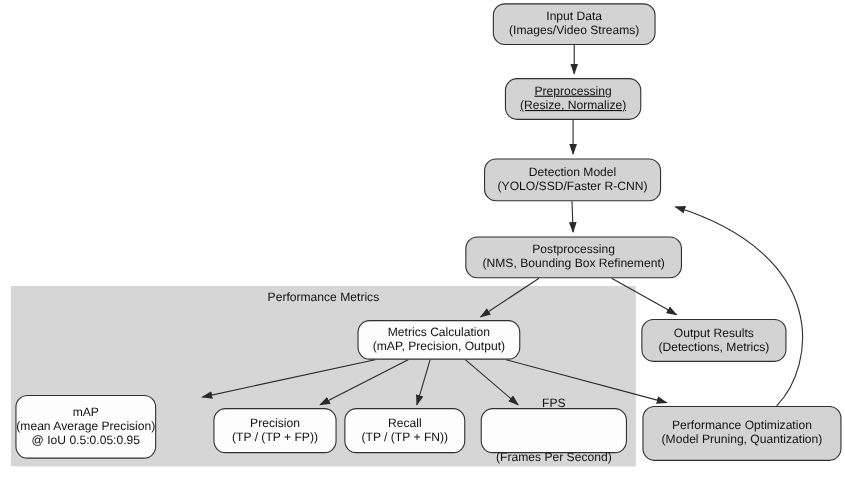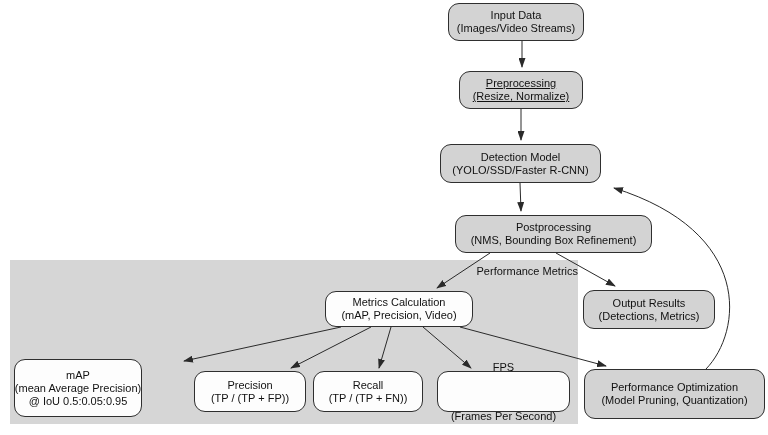--- a/index.html
+++ b/index.html
@@ -5,21 +5,21 @@
   html,body{margin:0;padding:0;background:#ffffff;}
   .stage{
     position:relative;width:768px;height:435px;background:#ffffff;overflow:hidden;
     font-family:"Liberation Sans","DejaVu Sans",sans-serif;
     font-size:11px;line-height:13px;color:#111111;
   }
   .cluster{
     position:absolute;background:#d6d6d6;z-index:0;
   }
   .cluster-label{
-    position:absolute;top:5px;left:0;width:100%;text-align:right;color:#111111;
+    position:absolute;top:5px;left:0;width:100%;text-align:center;color:#111111;
   }
   .edges{position:absolute;left:0;top:0;z-index:1;}
   .node{
     position:absolute;z-index:2;box-sizing:border-box;
     border:1px solid #2f2f2f;border-radius:11px;
     display:flex;flex-direction:column;justify-content:center;align-items:center;
     text-align:center;padding:2px 4px;
   }
   .node.gray{background:#d3d3d3;}
   .node.white{background:#fdfdfd;}
@@ -48,43 +48,43 @@
       <path d="M556,253 L615,286" marker-end="url(#ah)"></path>
       <path d="M341,327 L184,361" marker-end="url(#ah)"></path>
       <path d="M371,327 L291,368" marker-end="url(#ah)"></path>
       <path d="M391,327 L379,368" marker-end="url(#ah)"></path>
       <path d="M423,327 L471,368" marker-end="url(#ah)"></path>
       <path d="M460,327 L606,366" marker-end="url(#ah)"></path>
       <path d="M706,369 C742,332 754,232 614,188" marker-end="url(#ah)"></path>
     </g>
   </svg>
 
-  <div class="node gray" style="left:448px;top:3px;width:136px;height:38px;">
+  <div class="node gray" style="left:448px;top:3px;width:148px;height:38px;">
     <span>Input Data</span>
     <span>(Images/Video Streams)</span>
   </div>
 
   <div class="node gray" style="left:459px;top:71px;width:124px;height:38px;text-decoration:underline;">
     <span>Preprocessing</span>
     <span>(Resize, Normalize)</span>
   </div>
 
   <div class="node gray" style="left:440px;top:144px;width:161px;height:39px;">
     <span>Detection Model</span>
     <span>(YOLO/SSD/Faster R-CNN)</span>
   </div>
 
-  <div class="node gray" style="left:423px;top:215px;width:197px;height:38px;margin-left:32px;">
+  <div class="node gray" style="left:423px;top:215px;width:197px;height:38px;">
     <span>Postprocessing</span>
     <span>(NMS, Bounding Box Refinement)</span>
   </div>
 
   <div class="node white" style="left:325px;top:291px;width:148px;height:36px;">
     <span>Metrics Calculation</span>
-    <span>(mAP, Precision, Video)</span>
+    <span>(mAP, Precision, Output)</span>
   </div>
 
   <div class="node white" style="left:14px;top:359px;width:128px;height:58px;">
     <span>mAP</span>
     <span>(mean Average Precision)</span>
     <span>@ IoU 0.5:0.05:0.95</span>
   </div>
 
   <div class="node white" style="left:194px;top:371px;width:112px;height:41px;">
     <span>Precision</span>

